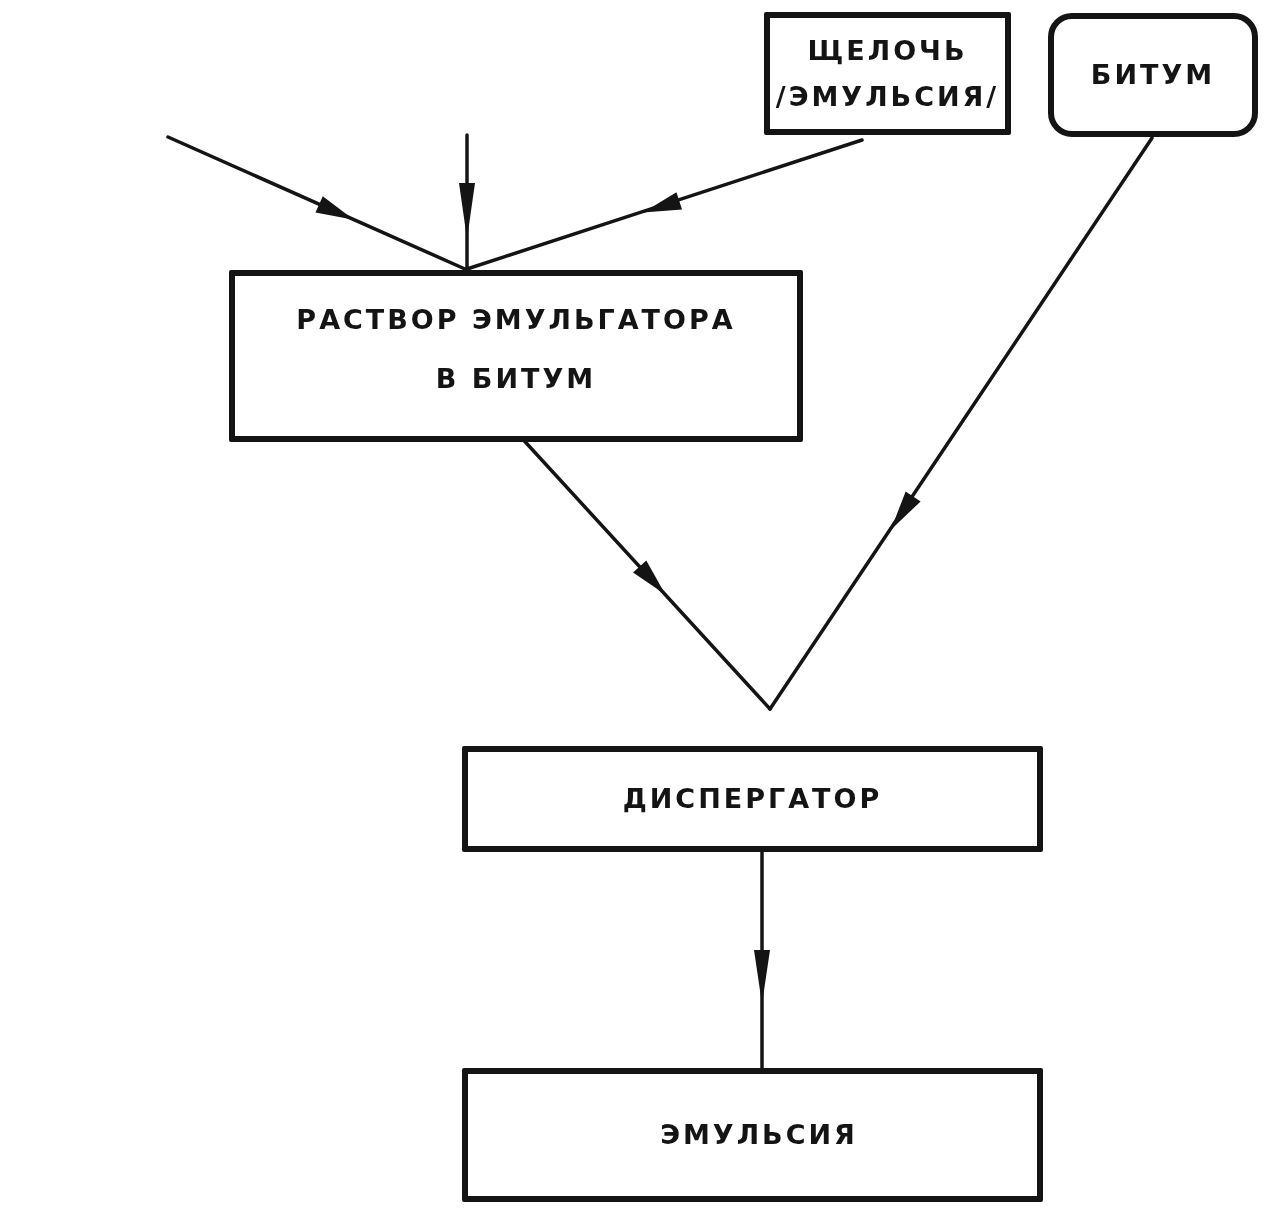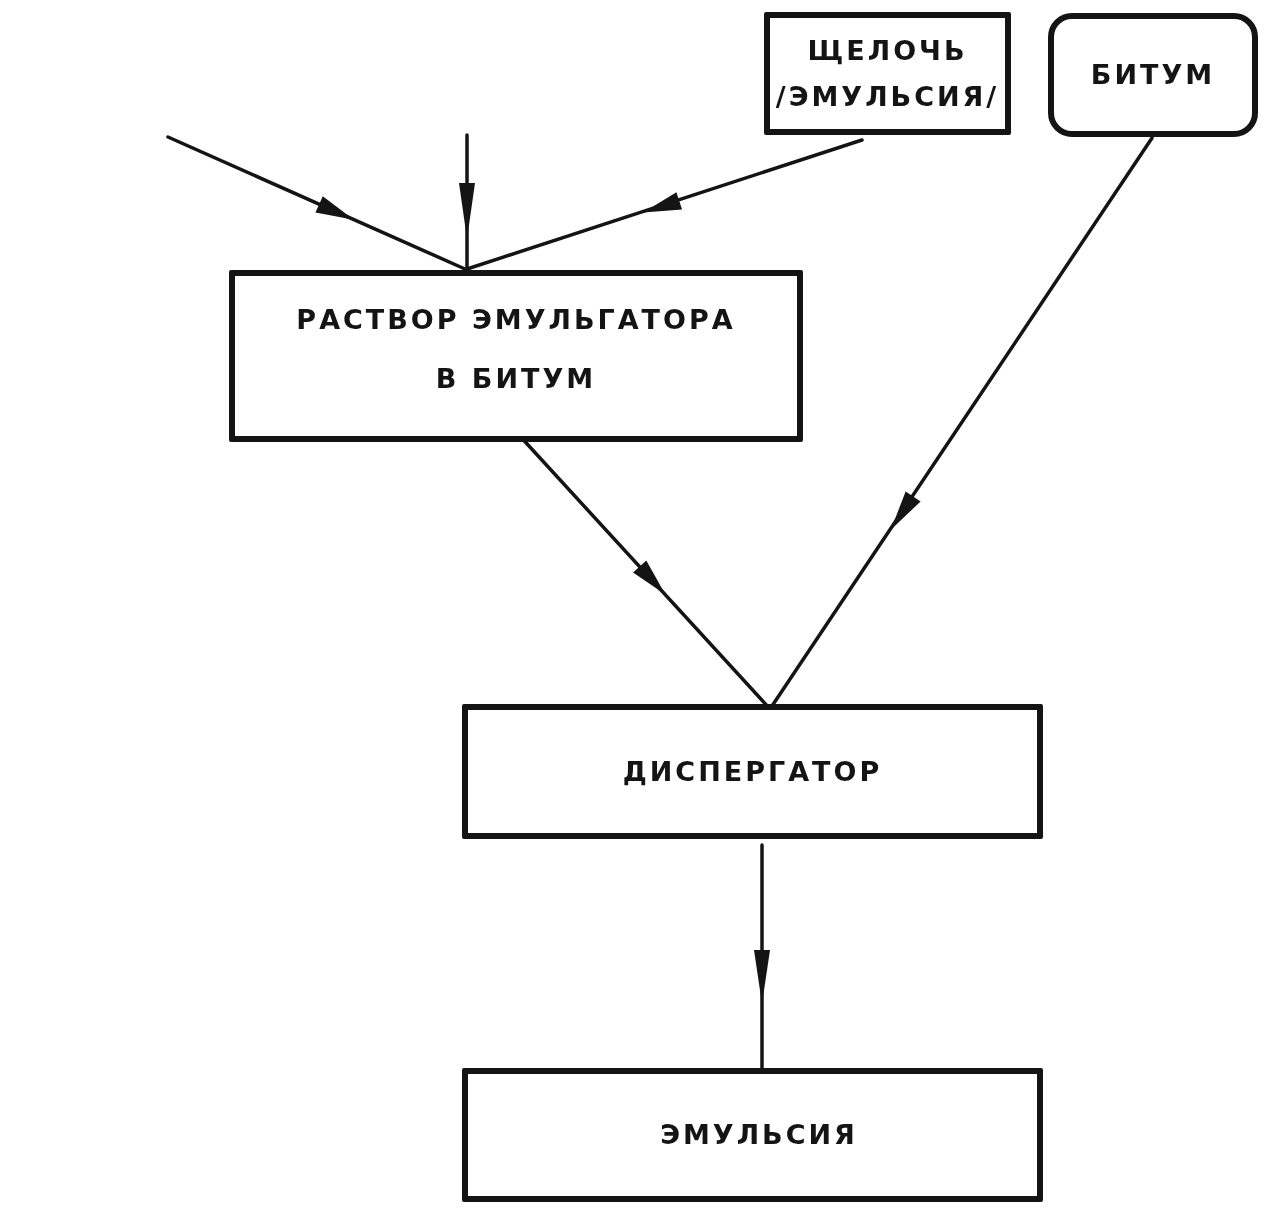--- a/index.html
+++ b/index.html
@@ -46,21 +46,21 @@
     line-height:1.15;
     border-radius:2px;
   }
   .node .line{display:block;}
   
   #node-water        {left:12px;  top:13px;   width:241px; height:122px;}
   #node-emulsifier   {left:330px; top:12px;   width:346px; height:123px;}
   #node-alkali       {left:750px; top:12px;   width:247px; height:123px; row-gap:14px;margin-left:14px;}
   #node-bitumen      {left:1048px;top:13px;   width:210px; height:124px;border-radius:24px;}
   #node-solution     {left:229px; top:270px;  width:574px; height:172px; row-gap:28px; padding-bottom:14px;}
-  #node-dispergator  {left:462px; top:704px;  width:581px; height:135px;}
+  #node-dispergator  {left:462px; top:746px;  width:581px; height:106px;}
   #node-emulsion     {left:462px; top:1068px; width:581px; height:134px;padding-left:13px;}
 </style>
 </head>
 <body>
 
 <div class="canvas">
 
   <svg class="edges" viewBox="0 0 1273 1215" xmlns="http://www.w3.org/2000/svg" aria-hidden="true">
 
     <g>

